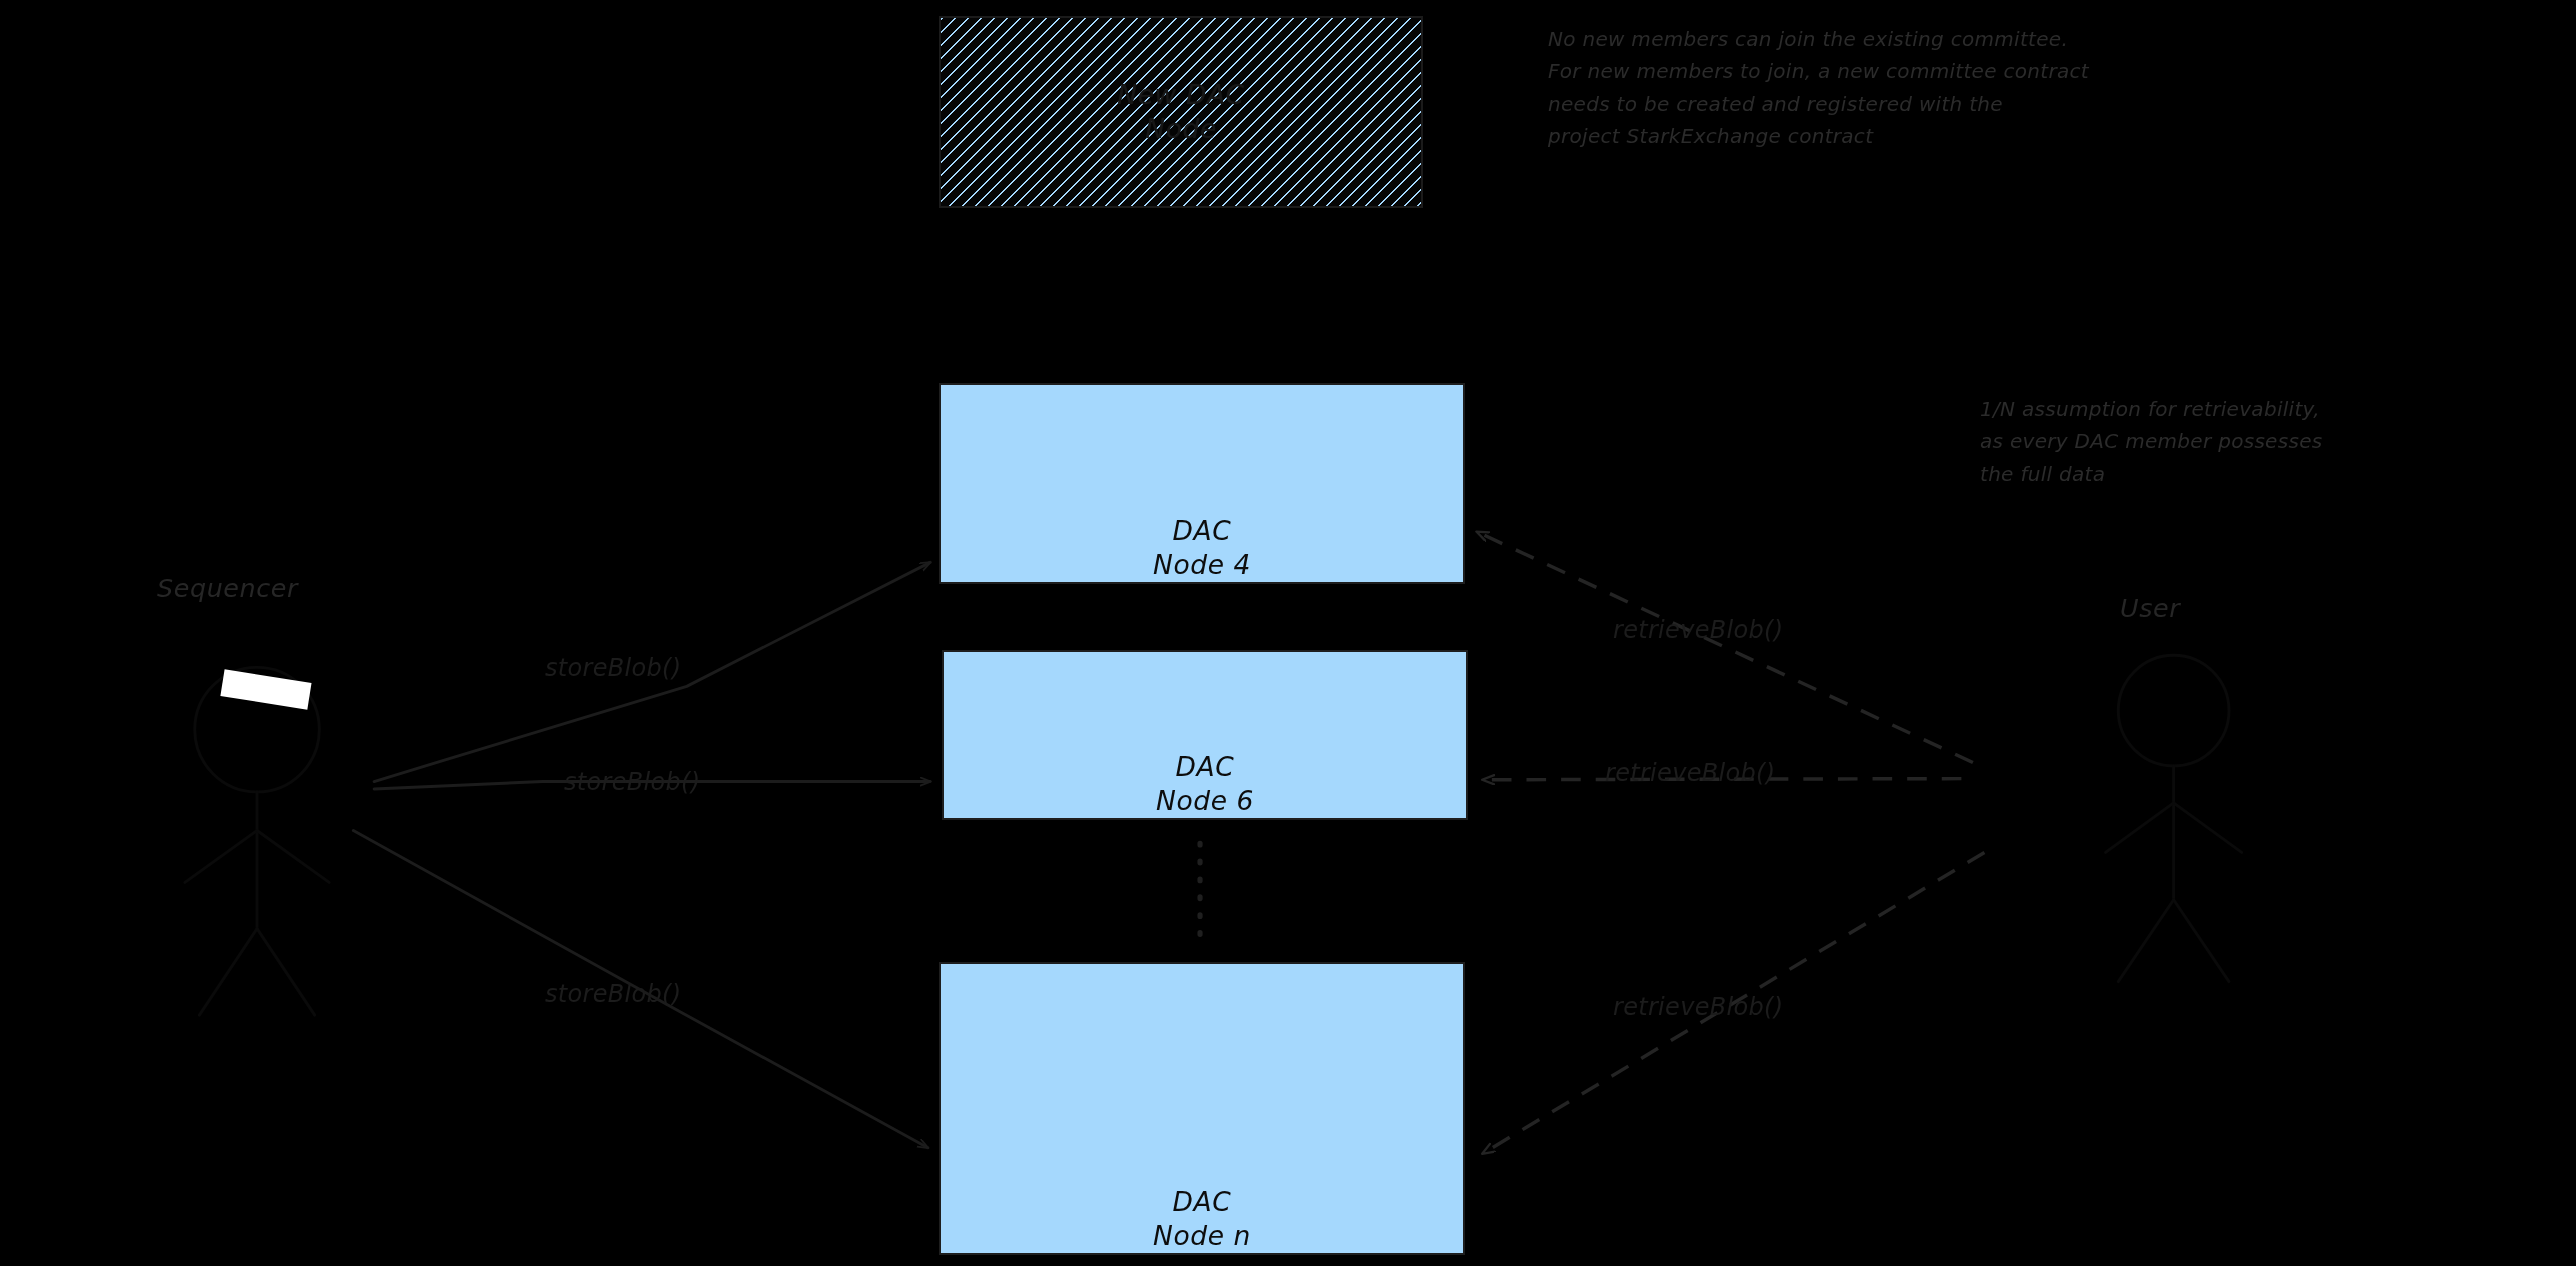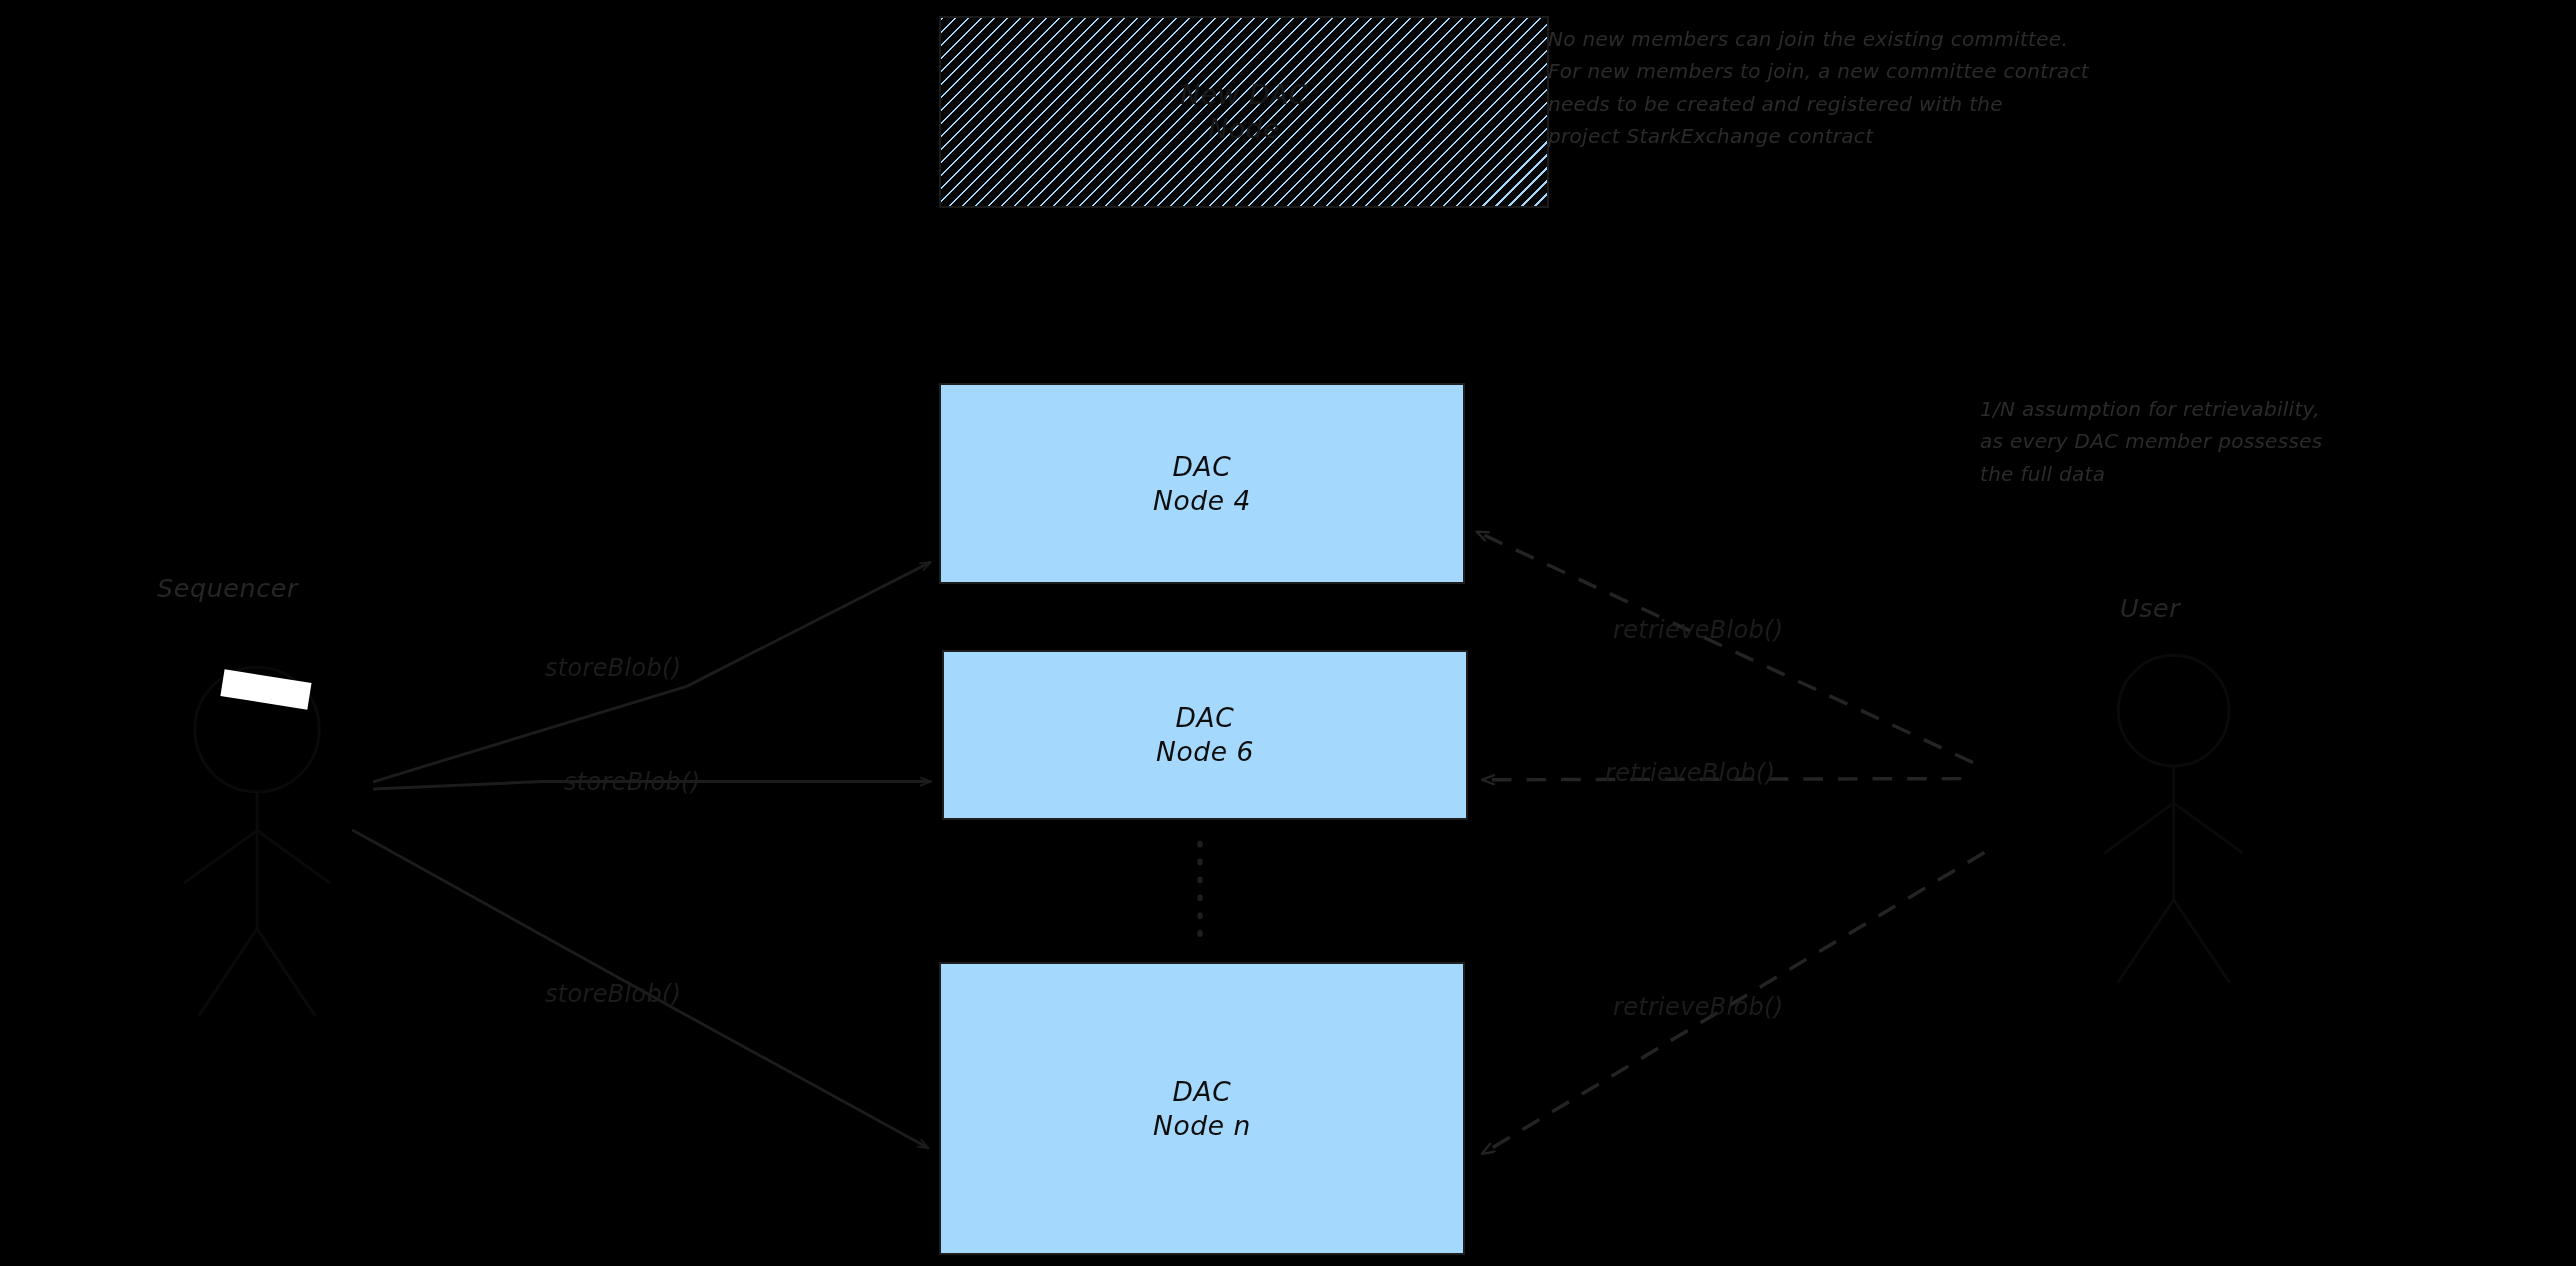--- a/index.html
+++ b/index.html
@@ -24,21 +24,21 @@
 
   
   .node-box {
     position: absolute;
     background: #a5d8fd;
     border: 2.3px solid #1e1e1e;
     box-sizing: border-box;
     display: flex;
     flex-direction: column;
     align-items: center;
-    justify-content: center;
+    justify-content: flex-end;
     color: #0d0d0d;
   }
   .node-line {
     font-size: 26.5px;
     line-height: 1.28;
     letter-spacing: 0.6px;
     white-space: nowrap;
   }
 
   
@@ -160,21 +160,21 @@
     <g stroke="#0a0a0a" stroke-width="5" fill="none" stroke-linecap="round">
       <circle cx="3768" cy="1232" r="96"></circle>
       <line x1="3768" y1="1328" x2="3768" y2="1560"></line>
       <line x1="3768" y1="1392" x2="3650" y2="1478"></line>
       <line x1="3768" y1="1392" x2="3886" y2="1478"></line>
       <line x1="3768" y1="1560" x2="3672" y2="1702"></line>
       <line x1="3768" y1="1560" x2="3864" y2="1702"></line>
     </g>
   </svg>
 
-  <div class="hatch-box" style="left:939px; top:16px; width:610px; height:192px;">
+  <div class="hatch-box" style="left:939px; top:16px; width:484px; height:192px;">
     <div class="node-line hand">New DAC</div>
     <div class="node-line hand">Node</div>
   </div>
 
   <div class="node-box" style="left:939px; top:383px; width:526px; height:201px;">
     <div class="node-line hand">DAC</div>
     <div class="node-line hand">Node 4</div>
   </div>
 
   <div class="node-box" style="left:942px; top:650px; width:526px; height:170px;">

